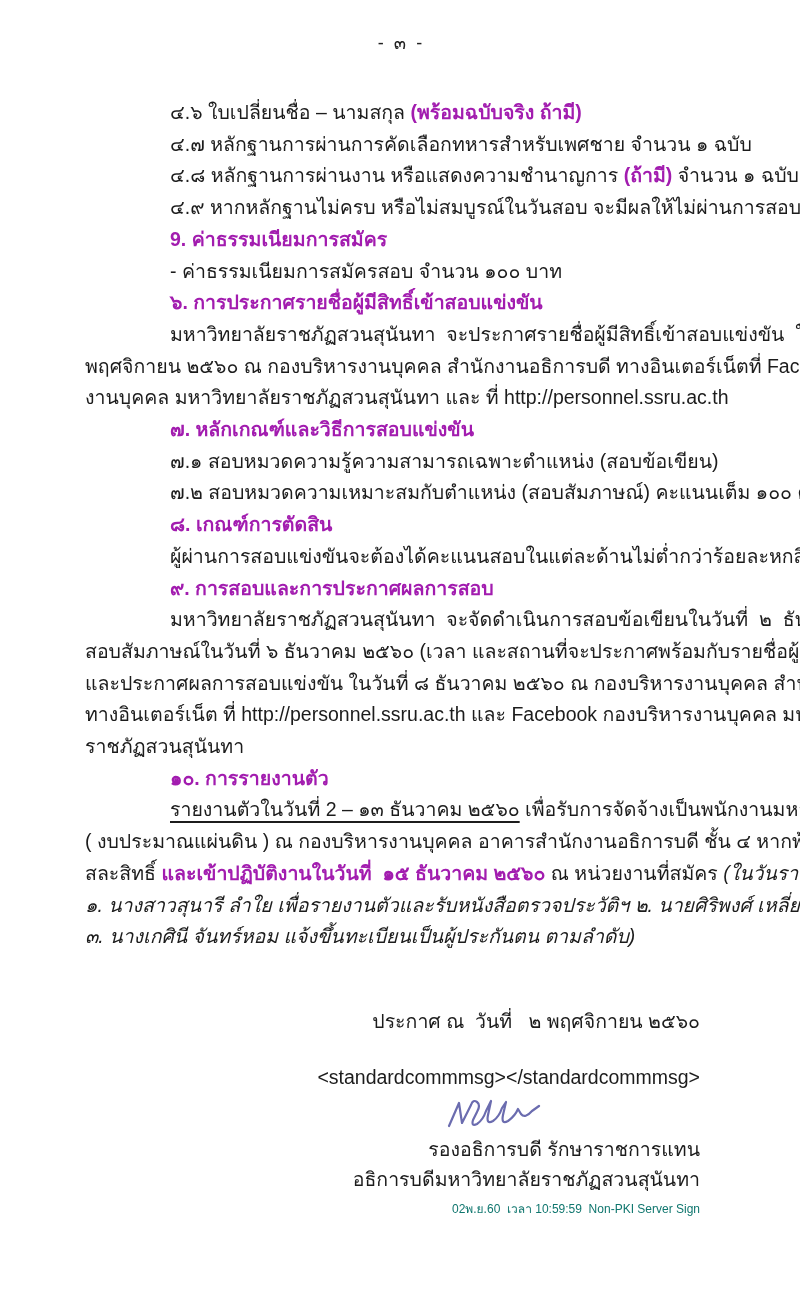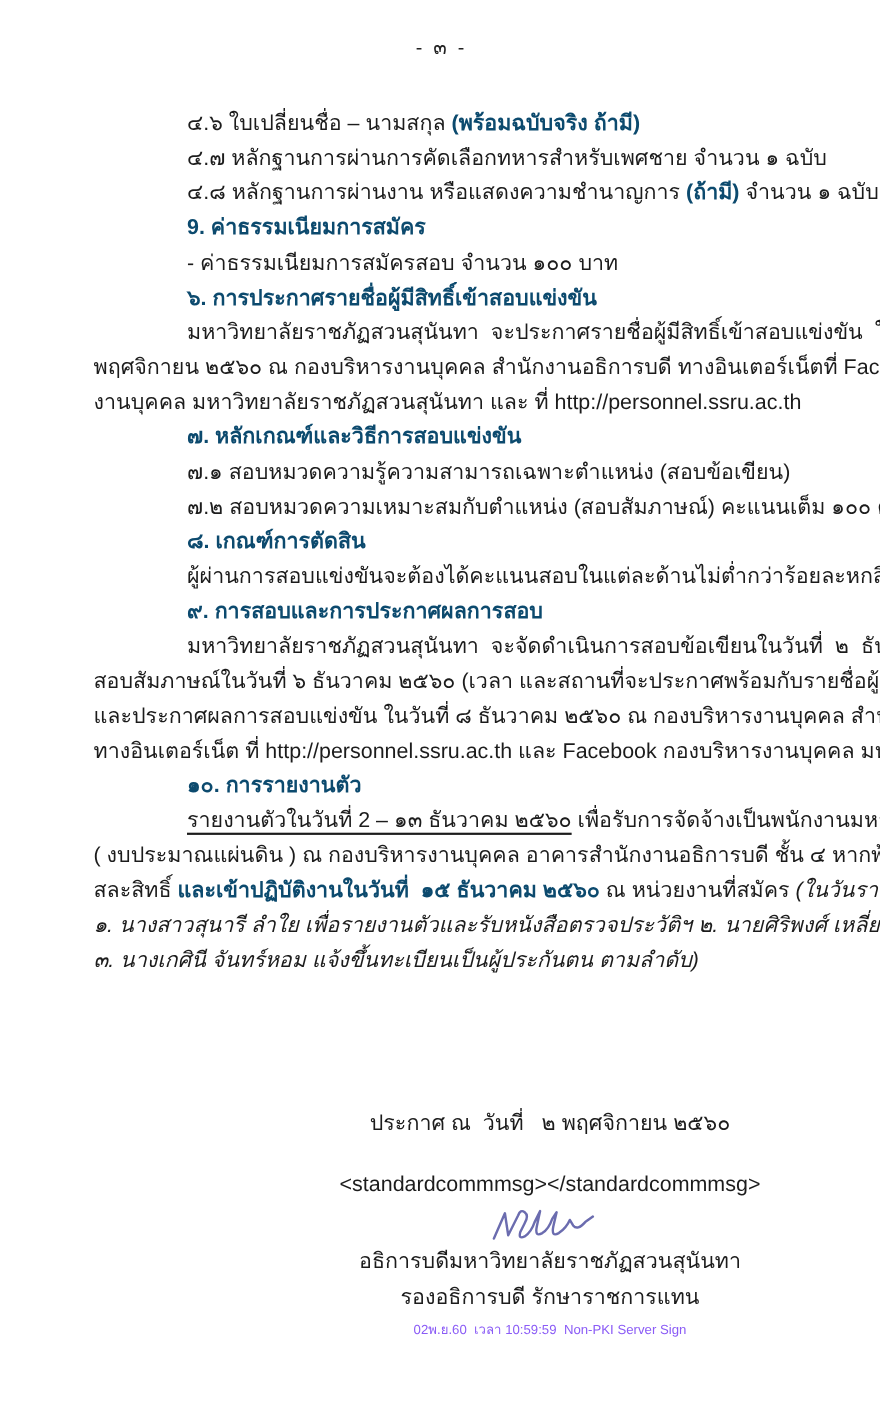--- a/index.html
+++ b/index.html
@@ -11,75 +11,77 @@
     position:absolute;top:33px;left:0;width:100%;text-align:center;
     font-size:18px;line-height:20px;color:#222;
   }
   .body-text{
     position:absolute;top:97px;left:85px;width:677px;
     font-size:19.5px;line-height:31.7px;
   }
   .line{white-space:nowrap;}
   .line.ind{text-indent:85px;}
   .line.fill{text-align:justify;text-align-last:justify;}
-  .b{font-weight:700;color:#0c4a6e;}
+  .b{font-weight:700;color:#a21caf;}
   .i{font-style:italic;}
   .u{text-decoration:underline;text-underline-offset:5px;text-decoration-thickness:1.5px;}
   .sign-block{
-    position:absolute;top:1006px;left:300px;width:400px;text-align:center;
+    position:absolute;top:1006px;left:300px;width:400px;text-align:right;
   }
   .sign-line{font-size:19.5px;line-height:30px;}
   .sign-line.issued{margin-bottom:26px;}
   .sig-wrap{height:38px;margin:2px auto 0 auto;}
   .sig-wrap svg{display:block;margin:0 auto;}
   .sign-line.title1{margin-top:2px;}
-  .sign-meta{font-size:12px;line-height:22px;color:#8b5cf6;}
+  .sign-meta{font-size:12px;line-height:22px;color:#0f766e;}
   .sign-meta.first{margin-top:4px;}
 </style>
 </head>
 <body>
 
 <div class="page">
 
   <div class="page-number">-&nbsp; ๓ &nbsp;-</div>
 
   <div class="body-text">
       <div class="line ind"><span>๔.๖ ใบเปลี่ยนชื่อ – นามสกุล </span><span class="b">(พร้อมฉบับจริง ถ้ามี)</span></div>
       <div class="line ind"><span>๔.๗ หลักฐานการผ่านการคัดเลือกทหารสำหรับเพศชาย จำนวน ๑ ฉบับ</span></div>
       <div class="line ind"><span>๔.๘ หลักฐานการผ่านงาน หรือแสดงความชำนาญการ </span><span class="b">(ถ้ามี)</span><span> จำนวน ๑ ฉบับ</span></div>
+      <div class="line ind"><span>๔.๙ หากหลักฐานไม่ครบ หรือไม่สมบูรณ์ในวันสอบ จะมีผลให้ไม่ผ่านการสอบ</span></div>
       <div class="line ind"><span class="b">9. ค่าธรรมเนียมการสมัคร</span></div>
       <div class="line ind"><span>- ค่าธรรมเนียมการสมัครสอบ จำนวน ๑๐๐ บาท</span></div>
       <div class="line ind"><span class="b">๖. การประกาศรายชื่อผู้มีสิทธิ์เข้าสอบแข่งขัน</span></div>
       <div class="line ind"><span>มหาวิทยาลัยราชภัฏสวนสุนันทา &nbsp;จะประกาศรายชื่อผู้มีสิทธิ์เข้าสอบแข่งขัน &nbsp;ในวันที่ &nbsp;๒๘</span></div>
       <div class="line fill"><span>พฤศจิกายน ๒๕๖๐ ณ กองบริหารงานบุคคล สำนักงานอธิการบดี ทางอินเตอร์เน็ตที่ Facebook/กองบริหาร</span></div>
       <div class="line"><span>งานบุคคล มหาวิทยาลัยราชภัฏสวนสุนันทา และ ที่ http://personnel.ssru.ac.th</span></div>
       <div class="line ind"><span class="b">๗. หลักเกณฑ์และวิธีการสอบแข่งขัน</span></div>
       <div class="line ind"><span>๗.๑ สอบหมวดความรู้ความสามารถเฉพาะตำแหน่ง (สอบข้อเขียน)</span></div>
       <div class="line ind"><span>๗.๒ สอบหมวดความเหมาะสมกับตำแหน่ง (สอบสัมภาษณ์) คะแนนเต็ม ๑๐๐ คะแนน</span></div>
       <div class="line ind"><span class="b">๘. เกณฑ์การตัดสิน</span></div>
       <div class="line ind"><span>ผู้ผ่านการสอบแข่งขันจะต้องได้คะแนนสอบในแต่ละด้านไม่ต่ำกว่าร้อยละหกสิบ (๖๐%)</span></div>
       <div class="line ind"><span class="b">๙. การสอบและการประกาศผลการสอบ</span></div>
       <div class="line ind"><span>มหาวิทยาลัยราชภัฏสวนสุนันทา &nbsp;จะจัดดำเนินการสอบข้อเขียนในวันที่ &nbsp;๒ &nbsp;ธันวาคม &nbsp;๒๕๖๐</span></div>
       <div class="line fill"><span>สอบสัมภาษณ์ในวันที่ ๖ ธันวาคม ๒๕๖๐ (เวลา และสถานที่จะประกาศพร้อมกับรายชื่อผู้มีสิทธิ์สอบแข่งขัน)</span></div>
       <div class="line fill"><span>และประกาศผลการสอบแข่งขัน ในวันที่ ๘ ธันวาคม ๒๕๖๐ ณ กองบริหารงานบุคคล สำนักงานอธิการบดี</span></div>
       <div class="line fill"><span>ทางอินเตอร์เน็ต ที่ http://personnel.ssru.ac.th และ Facebook กองบริหารงานบุคคล มหาวิทยาลัย</span></div>
+      <div class="line"><span>ราชภัฏสวนสุนันทา</span></div>
       <div class="line ind"><span class="b">๑๐. การรายงานตัว</span></div>
       <div class="line ind fill"><span class="u">รายงานตัวในวันที่ 2 – ๑๓ ธันวาคม ๒๕๖๐</span><span> เพื่อรับการจัดจ้างเป็นพนักงานมหาวิทยาลัย</span></div>
       <div class="line fill"><span>( งบประมาณแผ่นดิน ) ณ กองบริหารงานบุคคล อาคารสำนักงานอธิการบดี ชั้น ๔ หากพ้นกำหนดนี้ถือว่า</span></div>
       <div class="line fill"><span>สละสิทธิ์ </span><span class="b">และเข้าปฏิบัติงานในวันที่ &nbsp;๑๕ ธันวาคม ๒๕๖๐</span><span> ณ หน่วยงานที่สมัคร </span><span class="i">(ในวันรายงานตัว ขอให้ติดต่อ</span></div>
       <div class="line fill"><span class="i">๑. นางสาวสุนารี ลำใย เพื่อรายงานตัวและรับหนังสือตรวจประวัติฯ ๒. นายศิริพงศ์ เหลี่ยมดี รับสัญญาจ้าง</span></div>
       <div class="line"><span class="i">๓. นางเกศินี จันทร์หอม แจ้งขึ้นทะเบียนเป็นผู้ประกันตน ตามลำดับ)</span></div>
     </div>
 
   <div class="sign-block">
     <div class="sign-line issued">ประกาศ ณ &nbsp;วันที่ &nbsp;&nbsp;๒ พฤศจิกายน ๒๕๖๐</div>
     <div class="sign-line">&lt;standardcommmsg&gt;&lt;/standardcommmsg&gt;</div>
     <div class="sig-wrap">
       <svg width="112" height="38" viewBox="0 0 112 38">
         <path d="M5 32 L15 9 L18 29 L27 11 Q29 5 33 8 Q37 11 33 18 L29 26 Q27 33 33 30 Q39 26 42 17 L47 7 L44 21 Q42 31 49 27 Q55 23 58 14 L62 8 L59 21 Q57 31 64 27 Q71 22 74 15 L77 20 Q81 25 88 17 L95 12" fill="none" stroke="#6b6caf" stroke-width="2.2" stroke-linecap="round" stroke-linejoin="round"></path>
       </svg>
     </div>
+    <div class="sign-line title1">รองอธิการบดี รักษาราชการแทน</div>
     <div class="sign-line">อธิการบดีมหาวิทยาลัยราชภัฏสวนสุนันทา</div>
-    <div class="sign-line title1">รองอธิการบดี รักษาราชการแทน</div>
     <div class="sign-meta first">02พ.ย.60 &nbsp;เวลา 10:59:59 &nbsp;Non-PKI Server Sign</div>
   </div>
 
 </div>
 
 </body></html>

